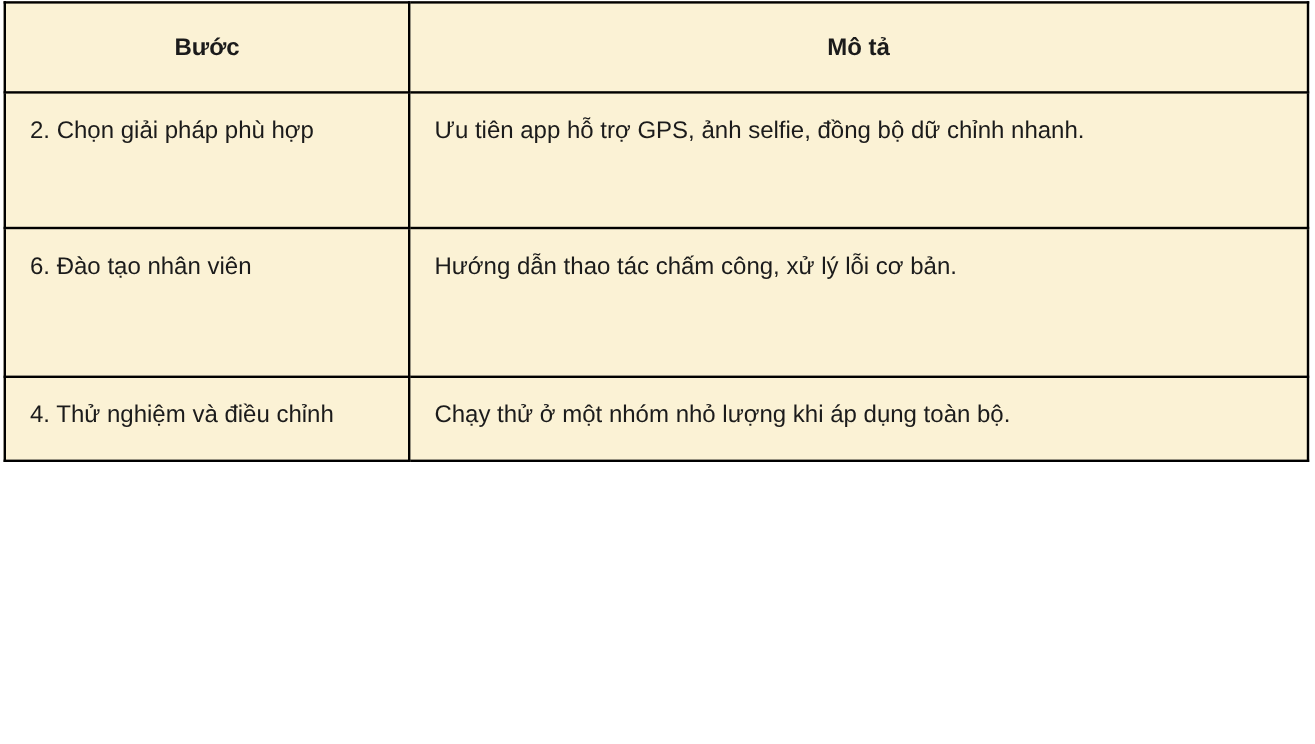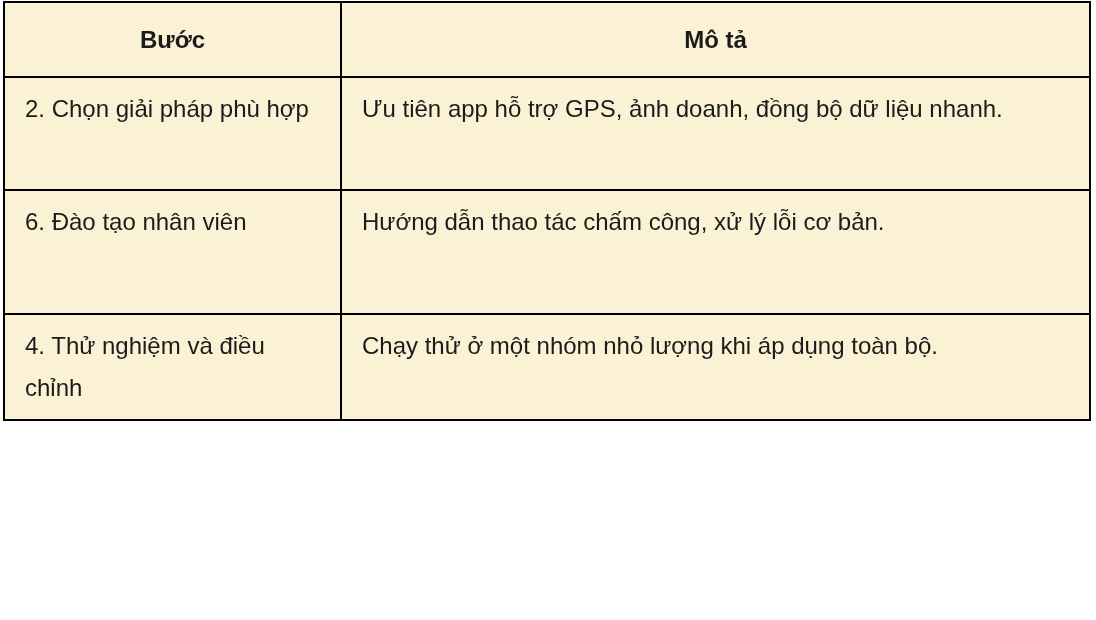--- a/index.html
+++ b/index.html
@@ -24,21 +24,21 @@
     border-collapse: collapse;
     table-layout: fixed;
     width: 1086px;
     margin: 1px 0 0 3px;
     background: var(--cell-bg);
   }
   table.steps-table th,
   table.steps-table td {
     border: 2px solid var(--border);
     color: var(--text);
-    font-size: 24px;
+    font-size: 20px;
     line-height: 42px;
     overflow: hidden;
   }
   col.col-step { width: 337px; }
   col.col-desc { width: 749px; }
   thead tr { height: 75px; }
   tbody tr:nth-child(1) { height: 113px; }
   tbody tr:nth-child(2) { height: 124px; }
   tbody tr:nth-child(3) { height: 70px; }
   tbody tr:nth-child(4) { height: 116px; }
@@ -67,21 +67,21 @@
     <thead>
       <tr>
         <th class="header-cell">Bước</th>
         <th class="header-cell">Mô tả</th>
       </tr>
     </thead>
     <tbody>
 
   <tr>
     <td class="body-cell">2. Chọn giải pháp phù hợp</td>
-    <td class="body-cell">Ưu tiên app hỗ trợ GPS, ảnh doanh, đồng bộ dữ liệu nhanh.</td>
+    <td class="body-cell">Ưu tiên app hỗ trợ GPS, ảnh selfie, đồng bộ dữ chỉnh nhanh.</td>
   </tr>
 
   <tr>
     <td class="body-cell">6. Đào tạo nhân viên</td>
     <td class="body-cell">Hướng dẫn thao tác chấm công, xử lý lỗi cơ bản.</td>
   </tr>
 
   <tr>
     <td class="body-cell">4. Thử nghiệm và điều chỉnh</td>
     <td class="body-cell">Chạy thử ở một nhóm nhỏ lượng khi áp dụng toàn bộ.</td>

